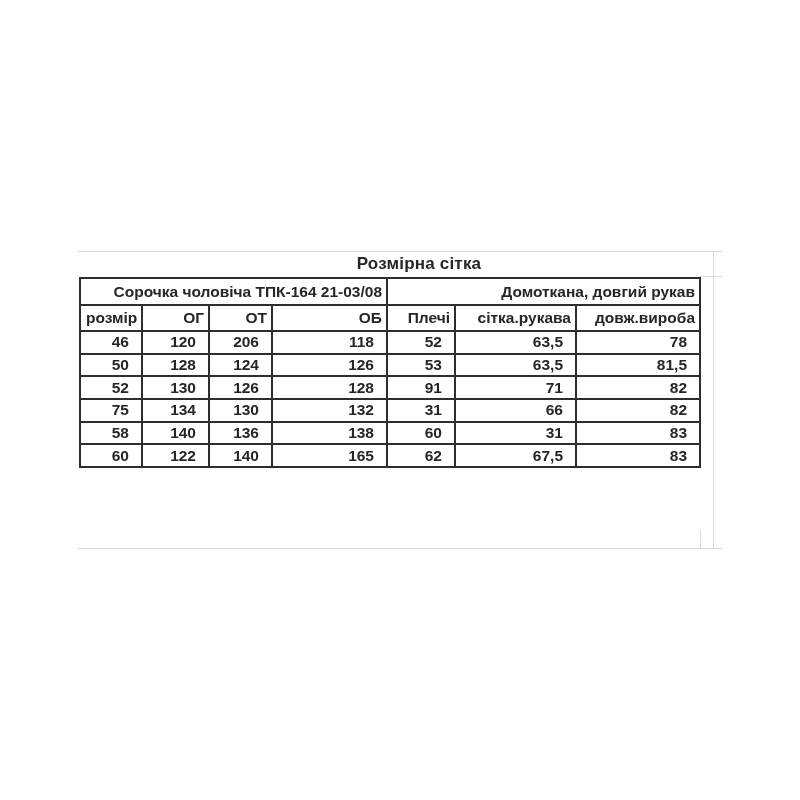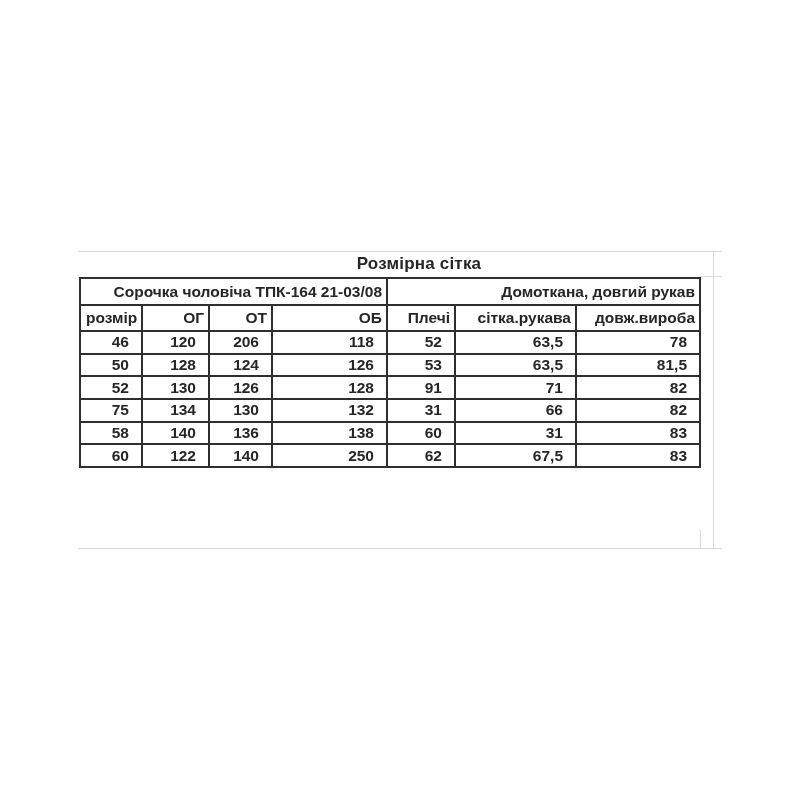--- a/index.html
+++ b/index.html
@@ -126,21 +126,21 @@
           <td>136</td>
           <td>138</td>
           <td>60</td>
           <td>31</td>
           <td>83</td>
         </tr>
         <tr class="data-row">
           <td>60</td>
           <td>122</td>
           <td>140</td>
-          <td>250</td>
+          <td>165</td>
           <td>62</td>
           <td>67,5</td>
           <td>83</td>
         </tr>
       </tbody>
   </table>
 
 </div>
 
 </body></html>

